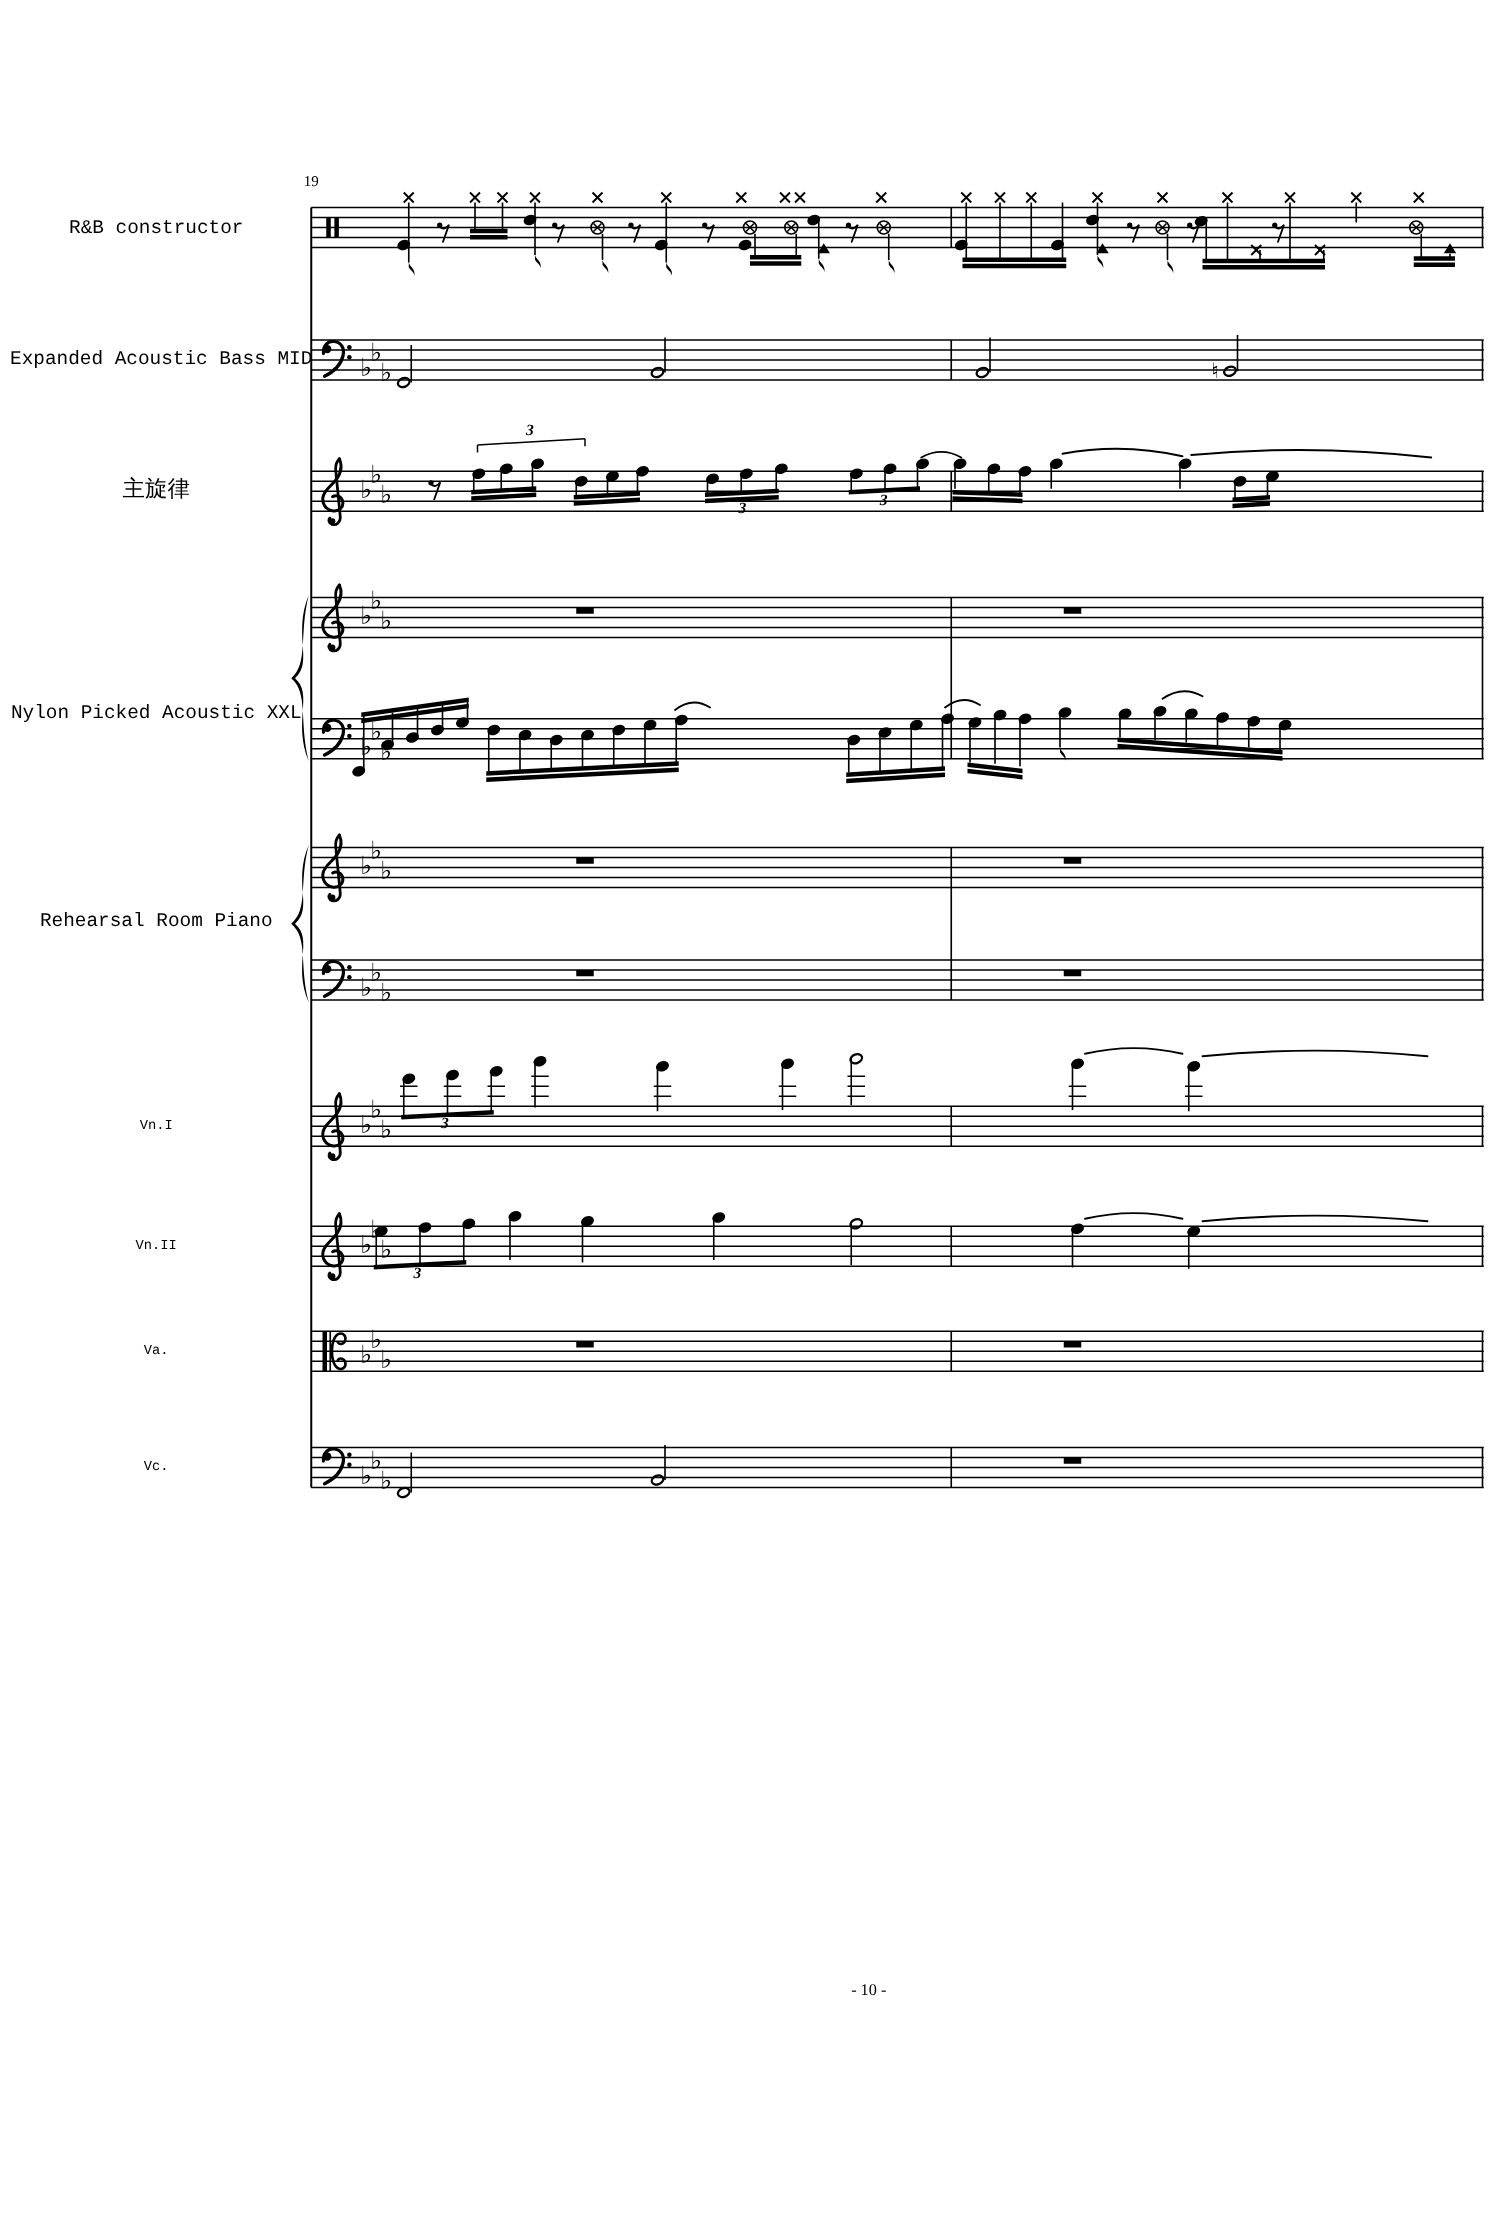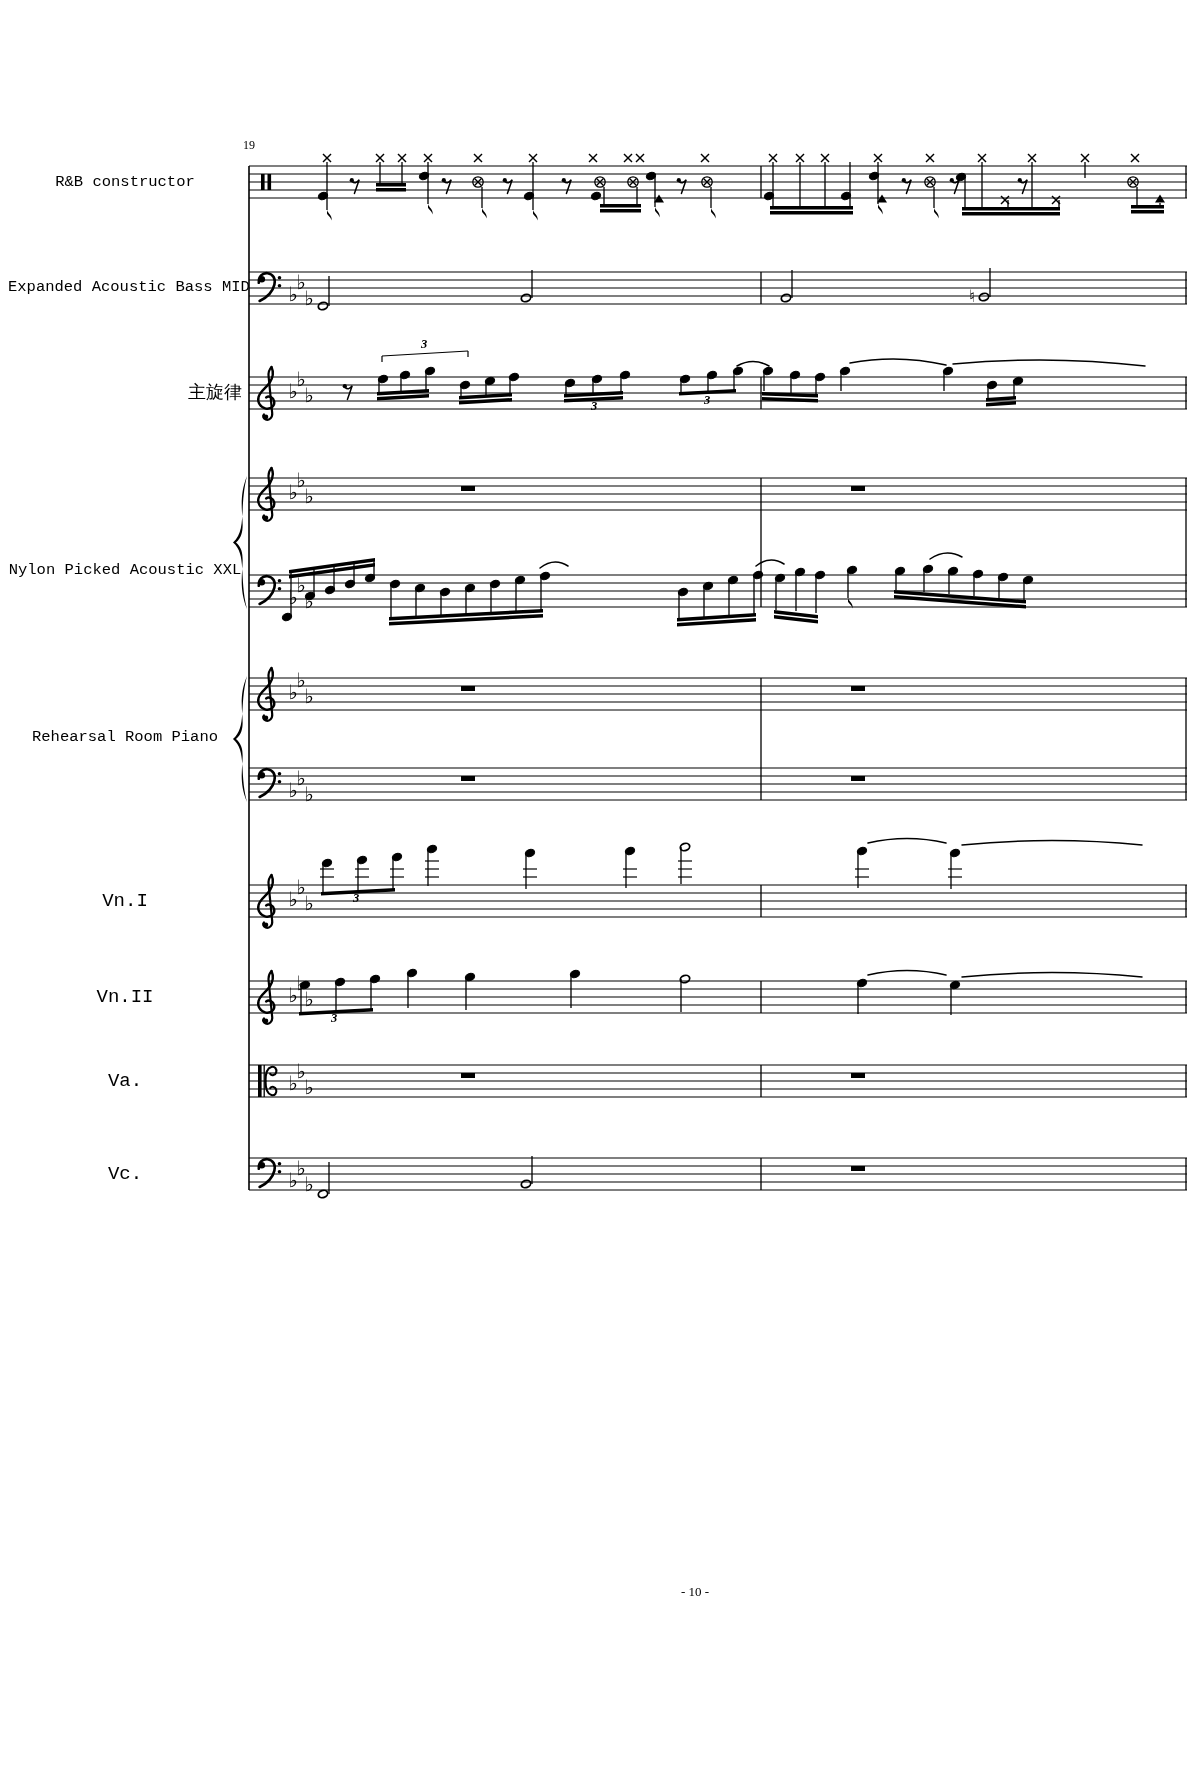--- a/index.html
+++ b/index.html
@@ -2,22 +2,22 @@
 <html><head>
 <meta charset="utf-8">
 <style>
   html,body{margin:0;padding:0;background:#fff;}
   .page{position:relative;width:1200px;height:1784px;background:#ffffff;overflow:hidden;
         font-family:"Liberation Serif", serif;color:#000;border-radius:13px;}
   svg{position:absolute;left:0;top:0;}
   .meas-num{position:absolute;left:243px;top:138px;font-size:12px;color:#000;}
   .ilabel{position:absolute;left:8px;width:234px;text-align:center;font-size:15.5px;
           line-height:22px;color:#000;white-space:nowrap;font-family:Liberation Mono, monospace;}
-  .ilabel.cjk{font-size:18px;text-align:right;}
-  .ilabel.small{font-size:19px;}
+  .ilabel.cjk{font-size:18px;}
+  .ilabel.small{font-size:11px;}
   .page-num{position:absolute;left:630px;top:1584px;width:130px;text-align:center;
             font-size:13px;color:#000;}
   .wm{position:absolute;left:975px;top:1710px;width:225px;height:74px;}
   .wm-icon{position:absolute;left:0;top:2px;width:60px;height:68px;background:#fff;
            border:2px solid #b9b9b9;border-radius:10px;overflow:hidden;}
   .wm-key{position:absolute;top:0;width:11px;height:48px;border-radius:0 0 2px 2px;}
   .wm-brand{position:absolute;left:66px;top:0px;width:160px;font-size:36px;line-height:40px;
             letter-spacing:1px;color:#1f1f1f;font-family:"DejaVu Sans",sans-serif;white-space:nowrap;}
   .wm-url{position:absolute;left:67px;top:40px;font-size:23px;color:#2e2e2e;
           font-family:"DejaVu Sans",sans-serif;white-space:nowrap;}

